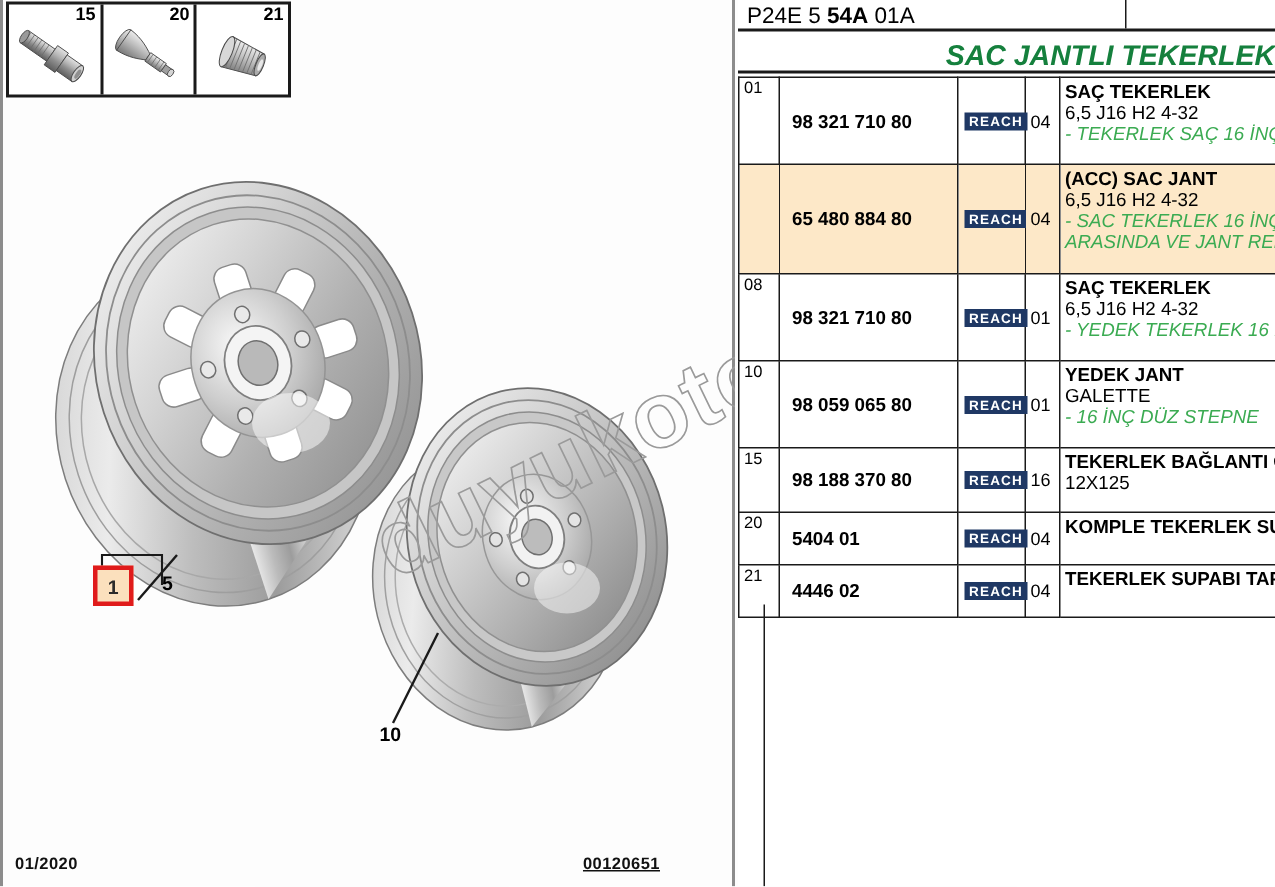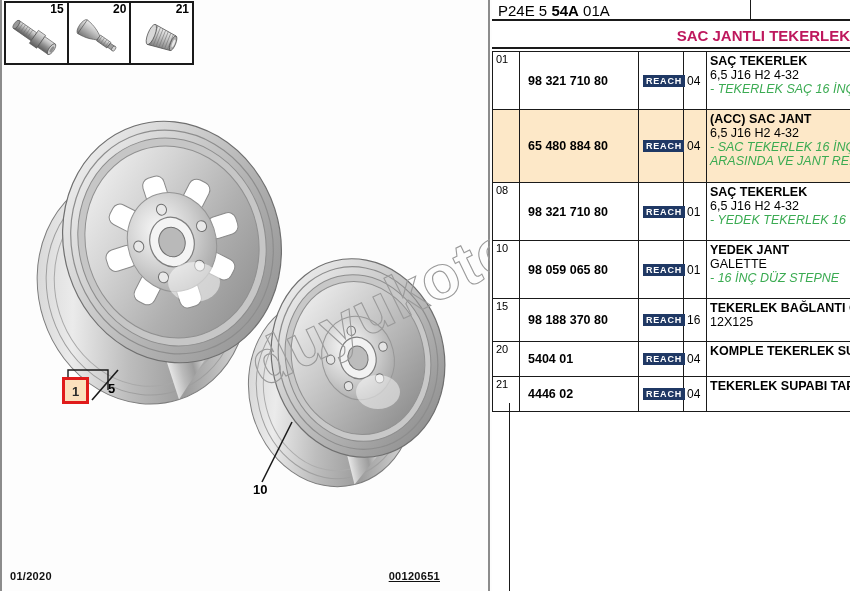--- a/index.html
+++ b/index.html
@@ -45,22 +45,22 @@
   #right-pane{position:absolute;left:492px;top:0;width:358px;height:591px;background:#fff;overflow:hidden;}
 
   #hdr-code{position:absolute;left:0;top:0;width:358px;height:21px;box-sizing:border-box;
             border-bottom:2px solid #1a1a1a;}
   #hdr-code .code{position:absolute;left:6px;top:2px;font-size:15px;color:#000;white-space:nowrap;}
   #hdr-code .code b{font-weight:bold;}
   #hdr-code .vdiv{position:absolute;left:258px;top:0;bottom:0;width:1px;background:#1a1a1a;}
 
   #hdr-title{position:absolute;left:0;top:23px;width:358px;height:26px;box-sizing:border-box;
              border-bottom:2px solid #1a1a1a;}
-  #hdr-title .t{position:absolute;right:0px;top:4px;font-size:15px;font-weight:bold;
-                color:#be185d;white-space:nowrap;}
+  #hdr-title .t{position:absolute;right:0px;top:4px;font-size:19px;font-style:italic;font-weight:bold;
+                color:#15803d;white-space:nowrap;}
 
   table#parts{position:absolute;left:0;top:51px;width:364px;border-collapse:collapse;table-layout:fixed;}
   table#parts td{border:1px solid #1a1a1a;vertical-align:top;padding:0;font-size:12px;color:#000;}
   .c-idx{width:26px;position:relative;}
   .c-pn{width:118px;position:relative;}
   .c-reach{width:44px;position:relative;}
   .c-qty{width:22px;position:relative;text-align:right;}
   .c-desc{width:154px;position:relative;padding:2px 0 2px 3px !important;}
 
   .idx{position:absolute;left:3px;top:1px;font-size:11px;color:#000;}

